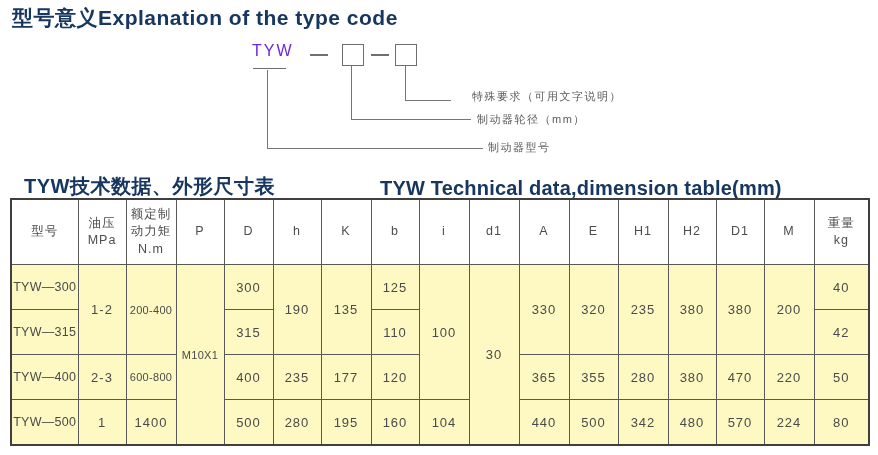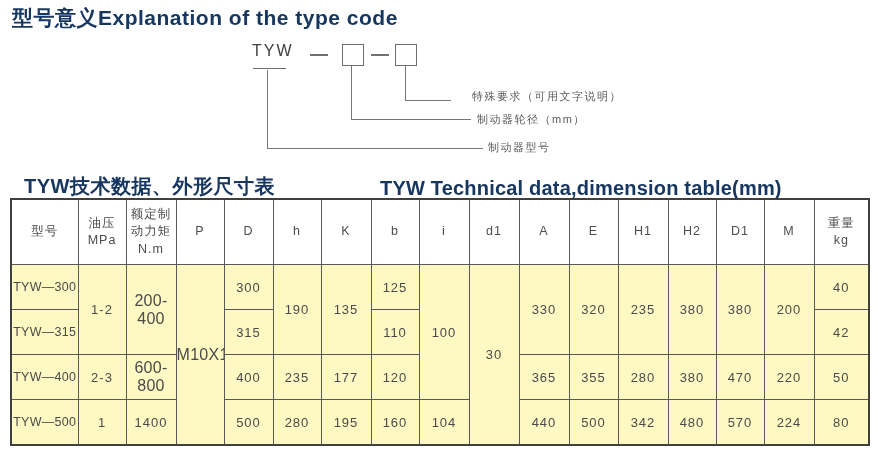--- a/index.html
+++ b/index.html
@@ -17,21 +17,21 @@
     position:absolute;left:12px;top:161px;margin:12px;
     font-size:20px;font-weight:bold;color:#173760;letter-spacing:.5px;
   }
   .table-title-en{
     position:absolute;left:380px;top:177px;margin:0;
     font-size:20px;font-weight:bold;color:#173760;letter-spacing:.2px;
   }
   
   .tyw{
     position:absolute;left:252px;top:42px;
-    font-size:16px;color:#404040;letter-spacing:2px;
+    font-size:16px;color:#6d28d9;letter-spacing:2px;
   }
   .tyw-underline{position:absolute;left:253px;top:68px;width:33px;height:1px;background:#6e6e6e;}
   .dash{position:absolute;height:2px;background:#707070;}
   .dash1{left:310px;top:54px;width:18px;}
   .dash2{left:371px;top:54px;width:18px;}
   .code-box{
     position:absolute;width:20px;height:20px;top:44px;
     background:#fff;border:1px solid #6e6e6e;
   }
   .box1{left:342px;}
@@ -59,21 +59,21 @@
   .tech-table th{
     background:#ffffff;height:64px;font-weight:normal;
     font-size:12.5px;color:#4d4d4d;letter-spacing:1px;
     white-space:pre-line;line-height:1.4;
   }
   .tech-table td{
     background:#fef9c3;height:44px;
     font-size:13px;color:#4a4a4a;letter-spacing:1px;
   }
   .tech-table td.model{font-size:12.5px;letter-spacing:.3px;}
-  .tech-table td.small{font-size:16px;letter-spacing:.3px;}
+  .tech-table td.small{font-size:11px;letter-spacing:.3px;}
 </style>
 </head>
 <body>
 
 <div class="page">
 
   <h1 class="main-title">型号意义Explanation of the type code</h1>
 
   <div>
     <span class="tyw">TYW</span>

